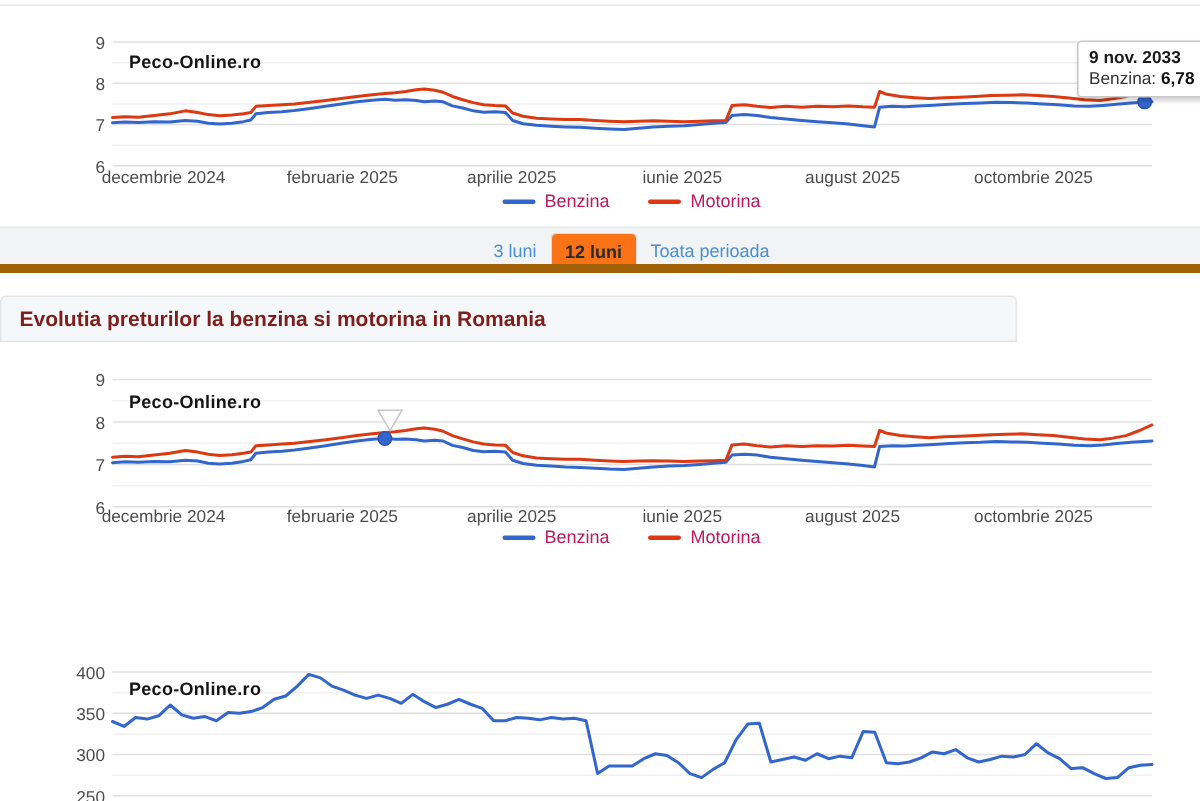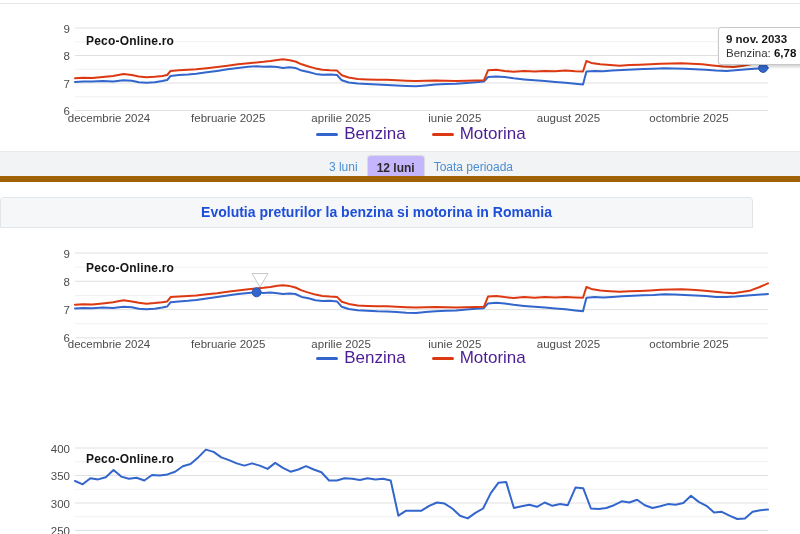--- a/index.html
+++ b/index.html
@@ -5,38 +5,38 @@
   html,body{margin:0;padding:0;background:#fff;}
   #screen{position:relative;width:800px;height:534px;overflow:hidden;background:#fff;
           font-family:"Liberation Sans",sans-serif;}
   .topline{position:absolute;top:3px;left:0;width:800px;border-top:1px solid #e8e9ea;}
   section,nav,header{position:absolute;left:0;width:800px;}
   .chart-block svg{position:absolute;top:0;left:0;}
   .ytick,.xtick{font-size:11.5px;fill:#4c4c4c;}
   .watermark{position:absolute;font-size:12px;font-weight:700;color:#141414;letter-spacing:.2px;}
   .legend{position:absolute;left:0;width:800px;display:flex;justify-content:center;gap:26px;
           transform:translateX(21px);}
-  .legend-item{display:flex;align-items:center;font-size:17px;color:#4c1d95;line-height:14px;}
+  .legend-item{display:flex;align-items:center;font-size:12px;color:#be185d;line-height:14px;}
   .swatch{display:inline-block;width:22px;height:3px;border-radius:2px;margin-right:6px;}
   .tip{position:absolute;background:#fff;border:1px solid #c8c8c8;border-radius:3px;
        padding:4px 7px;font-size:11.5px;line-height:14px;white-space:nowrap;z-index:5;
        box-shadow:1px 2px 3px rgba(0,0,0,.18);color:#333;}
   .tip-date{font-weight:700;color:#1a1a1a;}
   .tip-val b{color:#111;}
   .tabstrip{top:151px;height:31px;background:#f1f3f4;border-top:1px solid #e9ebec;
             border-bottom:6px solid #a16207;display:flex;justify-content:center;
             padding-left:42px;box-sizing:border-box;}
   .tab{margin-top:3px;padding:4px 9px;font-size:12px;line-height:16px;color:#4a8fd3;
        text-decoration:none;cursor:pointer;}
-  .tab.active{background:#c4b5fd;border:1px solid #d9dce0;border-bottom:none;
+  .tab.active{background:#f97316;border:1px solid #d9dce0;border-bottom:none;
               border-radius:4px 4px 0 0;color:#2b2b2b;font-weight:700;
               padding-bottom:10px;z-index:2;}
   .section-head{background:#f6f7f8;border:1px solid #e2e5e7;border-radius:4px 4px 0 0;
-                font-size:14px;font-weight:700;color:#1d4ed8;padding:6px 12px;
-                box-sizing:border-box;width:753px;text-align:center;}
+                font-size:14px;font-weight:700;color:#7f1d1d;padding:6px 12px;
+                box-sizing:border-box;width:678px;}
 </style>
 </head>
 <body>
 
 <div id="screen">
 
   <div class="topline"></div>
 
   <section class="chart-block" style="top:0;height:150px;">
     <svg id="c0" width="800" height="150">

